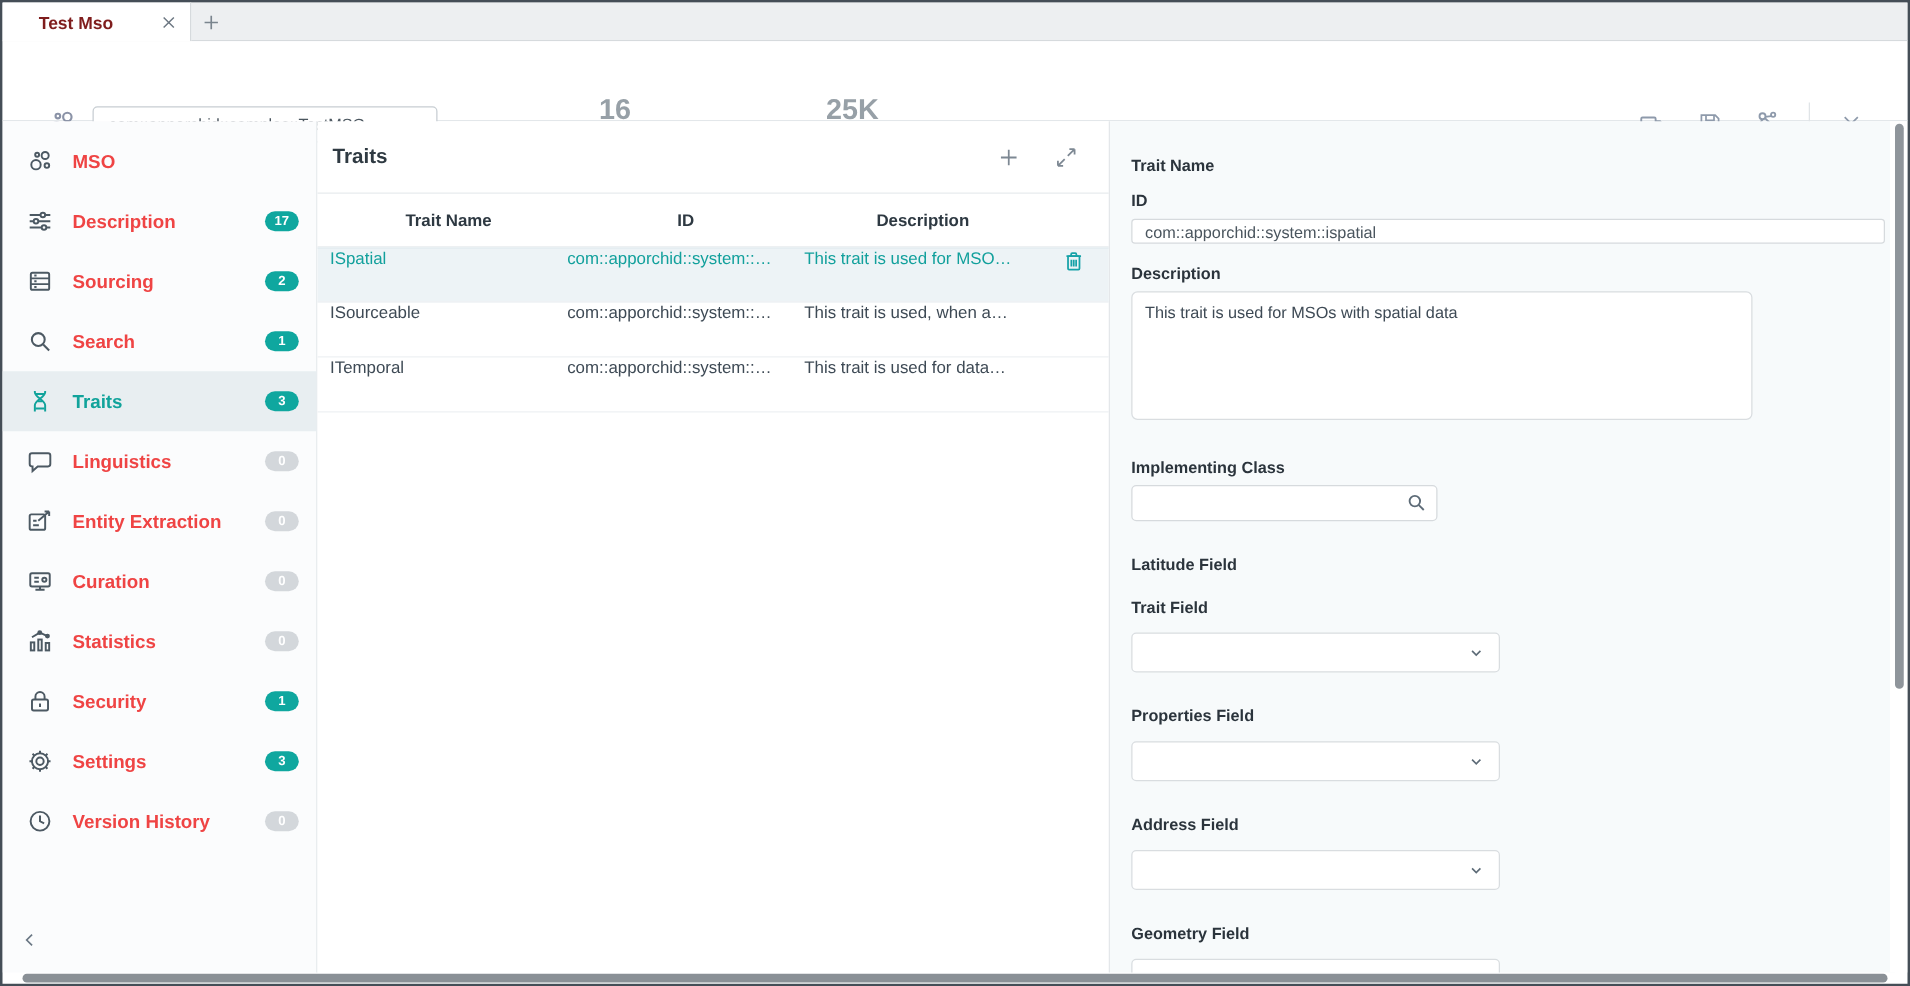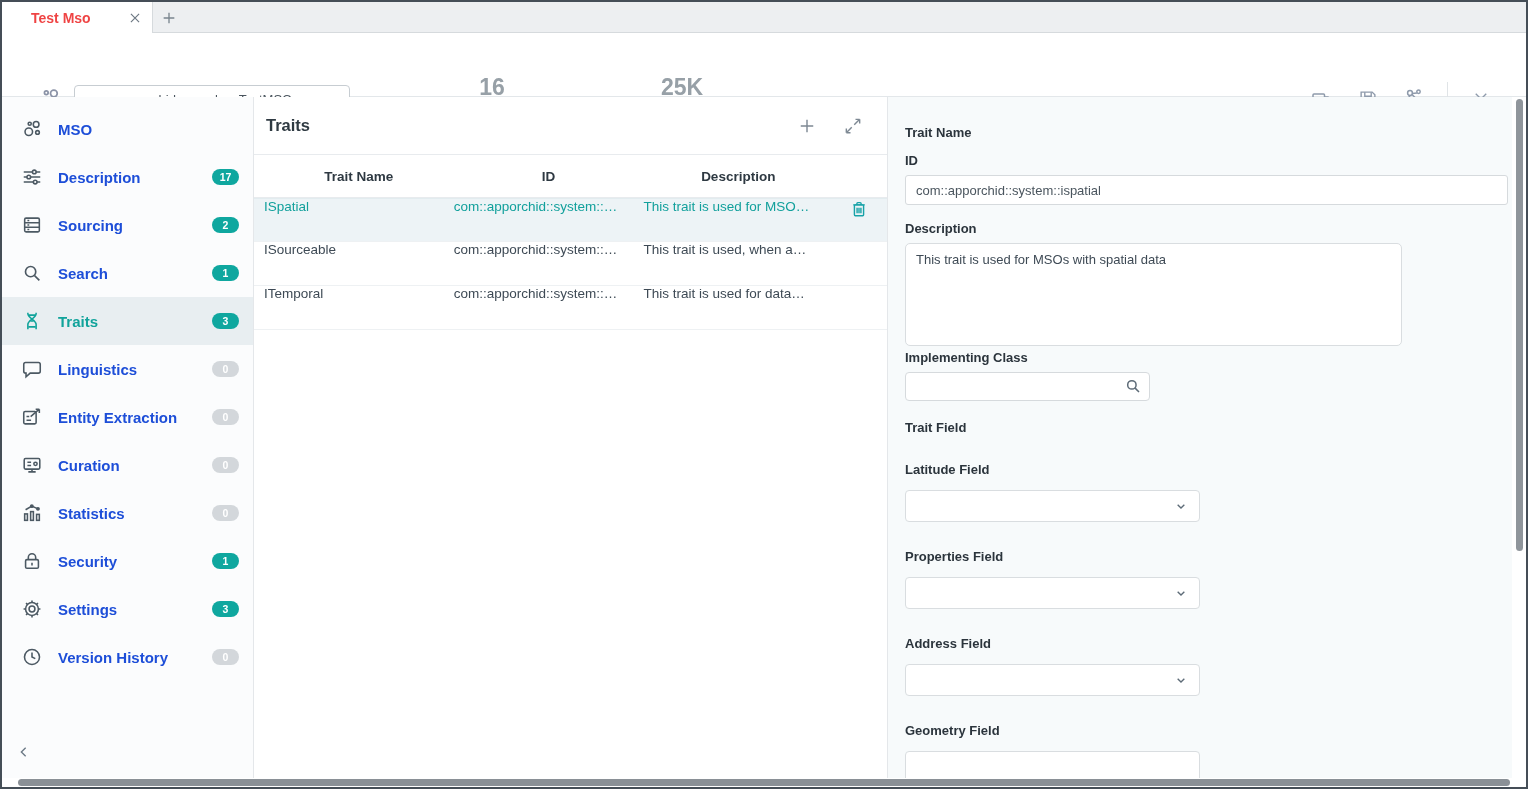--- a/index.html
+++ b/index.html
@@ -5,21 +5,21 @@
   * { margin:0; padding:0; box-sizing:border-box; }
   html,body { background:#e9ebee; font-family:"Liberation Sans", sans-serif; }
   .window { position:relative; width:1528px; height:789px; background:#fff;
             border:2px solid #454e57; overflow:hidden; }
 
   
   .tabbar { position:absolute; left:0; top:0; right:0; height:31px; background:#edeff1;
             border-bottom:1px solid #d6dadd; }
   .tab-active { position:absolute; left:0; top:0; width:151px; height:31px; background:#fff;
             border-right:1px solid #d6dadd; display:flex; align-items:center; cursor:pointer; }
-  .tab-title { margin-left:29px; font-size:14px; font-weight:700; color:#ef4444; flex:1; }
+  .tab-title { margin-left:29px; font-size:14px; font-weight:700; color:#7f1d1d; flex:1; }
   .tab-close { width:26px; height:26px; display:flex; align-items:center; justify-content:center;
             color:#6d7883; margin-right:4px; cursor:pointer; }
   .newtab { position:absolute; left:152px; top:0; width:30px; height:31px; display:flex;
             align-items:center; justify-content:center; color:#7a858e; cursor:pointer; }
 
   
   .header { position:absolute; top:31px; left:0; right:0; height:64px; background:#fff;
             border-bottom:1px solid #e3e7ea; }
   .hdr-mso-icon { position:absolute; left:34px; top:53px; color:#8b93a7; }
   .hdr-input { position:absolute; left:72px; top:52px; width:276px; height:29px;
@@ -33,21 +33,21 @@
             align-items:center; color:#8e9aab; }
   .hact { width:26px; height:26px; display:flex; align-items:center; justify-content:center;
             margin:0 10px; cursor:pointer; }
   .hdr-div { width:1px; height:34px; background:#e0e4e7; margin:0 10px; }
 
   
   .sidebar { position:absolute; left:0; top:95px; bottom:9px; width:252px; background:#fbfcfd;
             border-right:1px solid #e4e7ea; padding-top:8px; }
   .side-item { height:48px; display:flex; align-items:center; padding:0 14px 0 19px; cursor:pointer; }
   .side-item .sicon { width:22px; height:22px; color:#4c5963; margin-right:15px; flex:none; }
-  .side-item .slabel { flex:1; font-size:15px; font-weight:600; color:#1d4ed8; }
+  .side-item .slabel { flex:1; font-size:15px; font-weight:600; color:#ef4444; }
   .side-item.selected { background:#e8eef1; }
   .side-item.selected .slabel, .side-item.selected .sicon { color:#11a39b; }
   .badge { min-width:27px; height:16px; border-radius:9px; font-size:10.5px; font-weight:700;
             color:#fff; display:flex; align-items:center; justify-content:center; padding:0 6px; }
   .badge.teal { background:#0fa79f; } .badge.gray { background:#d3d7db; }
   .collapse-btn { position:absolute; left:10px; bottom:14px; width:24px; height:24px;
             display:flex; align-items:center; justify-content:center; color:#6b7885; cursor:pointer; }
 
   .main { position:absolute; left:252px; top:95px; bottom:9px; width:634px; background:#fff;
             border-right:1px solid #e4e7ea; }
@@ -64,28 +64,28 @@
   .trow { height:44px; display:flex; font-size:13.5px; color:#3e4a55;
             border-bottom:1px solid #eef1f3; padding-left:10px; cursor:pointer; }
   .trow .c1,.trow .c2,.trow .c3 { white-space:nowrap; overflow:hidden; }
   .trow.selected { background:#edf3f6; color:#12a09c; border-top:1px solid #e2ecef; }
   .trash { color:#17a2a8; width:22px; height:22px; cursor:pointer; }
 
   .details { position:absolute; left:886px; top:95px; bottom:9px; width:628px; background:#f7fafb;
             padding:28px 8px 0 17px; overflow:hidden; }
   .flabel { font-size:13px; font-weight:700; color:#2b343c; }
   .d-id-label { margin-top:13px; }
-  .d-id-input { margin-top:7px; width:100%; height:30px; border:1px solid #d6dadd; border-radius:3px;
+  .d-id-input { margin-top:7px; width:100%; height:20px; border:1px solid #d6dadd; border-radius:3px;
             background:#fff; padding:0 10px; font-size:13px; color:#4a555e;
             font-family:"Liberation Sans", sans-serif; }
   .d-desc-label { margin-top:16px; }
   .d-desc { margin-top:7px; width:497px; height:103px; border:1px solid #d9dde0; border-radius:5px;
             background:#fff; padding:8px 10px; font-size:13px; color:#3e4a55; resize:none;
             font-family:"Liberation Sans", sans-serif; }
-  .d-impl-label { }
+  .d-impl-label { margin-top:25px; }
   .impl-wrap { position:relative; margin-top:7px; width:245px; }
   .impl-input { width:245px; height:29px; border:1px solid #d6dadd; border-radius:4px; background:#fff;
             padding:0 30px 0 10px; font-size:13px; color:#4a555e;
             font-family:"Liberation Sans", sans-serif; }
   .impl-search { position:absolute; right:8px; top:5px; color:#5d6b77; width:18px; height:18px;
             cursor:pointer; }
   .d-traitfield-label { margin-top:19px; }
   .sel-label { margin-top:27px; }
   .selbox { margin-top:13px; width:295px; height:32px; border:1px solid #d9dde0; border-radius:4px;
             background:#fff; display:flex; align-items:center; justify-content:flex-end;
@@ -372,23 +372,23 @@
     <div class="flabel d-impl-label">Implementing Class</div>
     <div class="impl-wrap">
       <input class="impl-input" value="" style="">
       <span class="impl-search">
         <svg width="18" height="18" viewBox="0 0 24 24" stroke="currentColor" stroke-width="2" fill="none">
           <circle cx="10.5" cy="10.5" r="5.6"></circle>
             <path d="M14.8 14.8 L20 20"></path>
         </svg>
         </span>
     </div>
+    <div class="flabel sel-label">Latitude Field</div>
+
     <div class="flabel d-traitfield-label">Trait Field</div>
-
-    <div class="flabel sel-label">Latitude Field</div>
     <div class="selbox">
       <span class="selval"></span>
       <span class="chev">
         <svg width="16" height="16" viewBox="0 0 24 24" stroke="currentColor" stroke-width="2" fill="none">
             <path d="M7 10 l5 5 l5 -5"></path>
           </svg>
         </span>
     </div>
 
     <div class="flabel sel-label">Properties Field</div>

